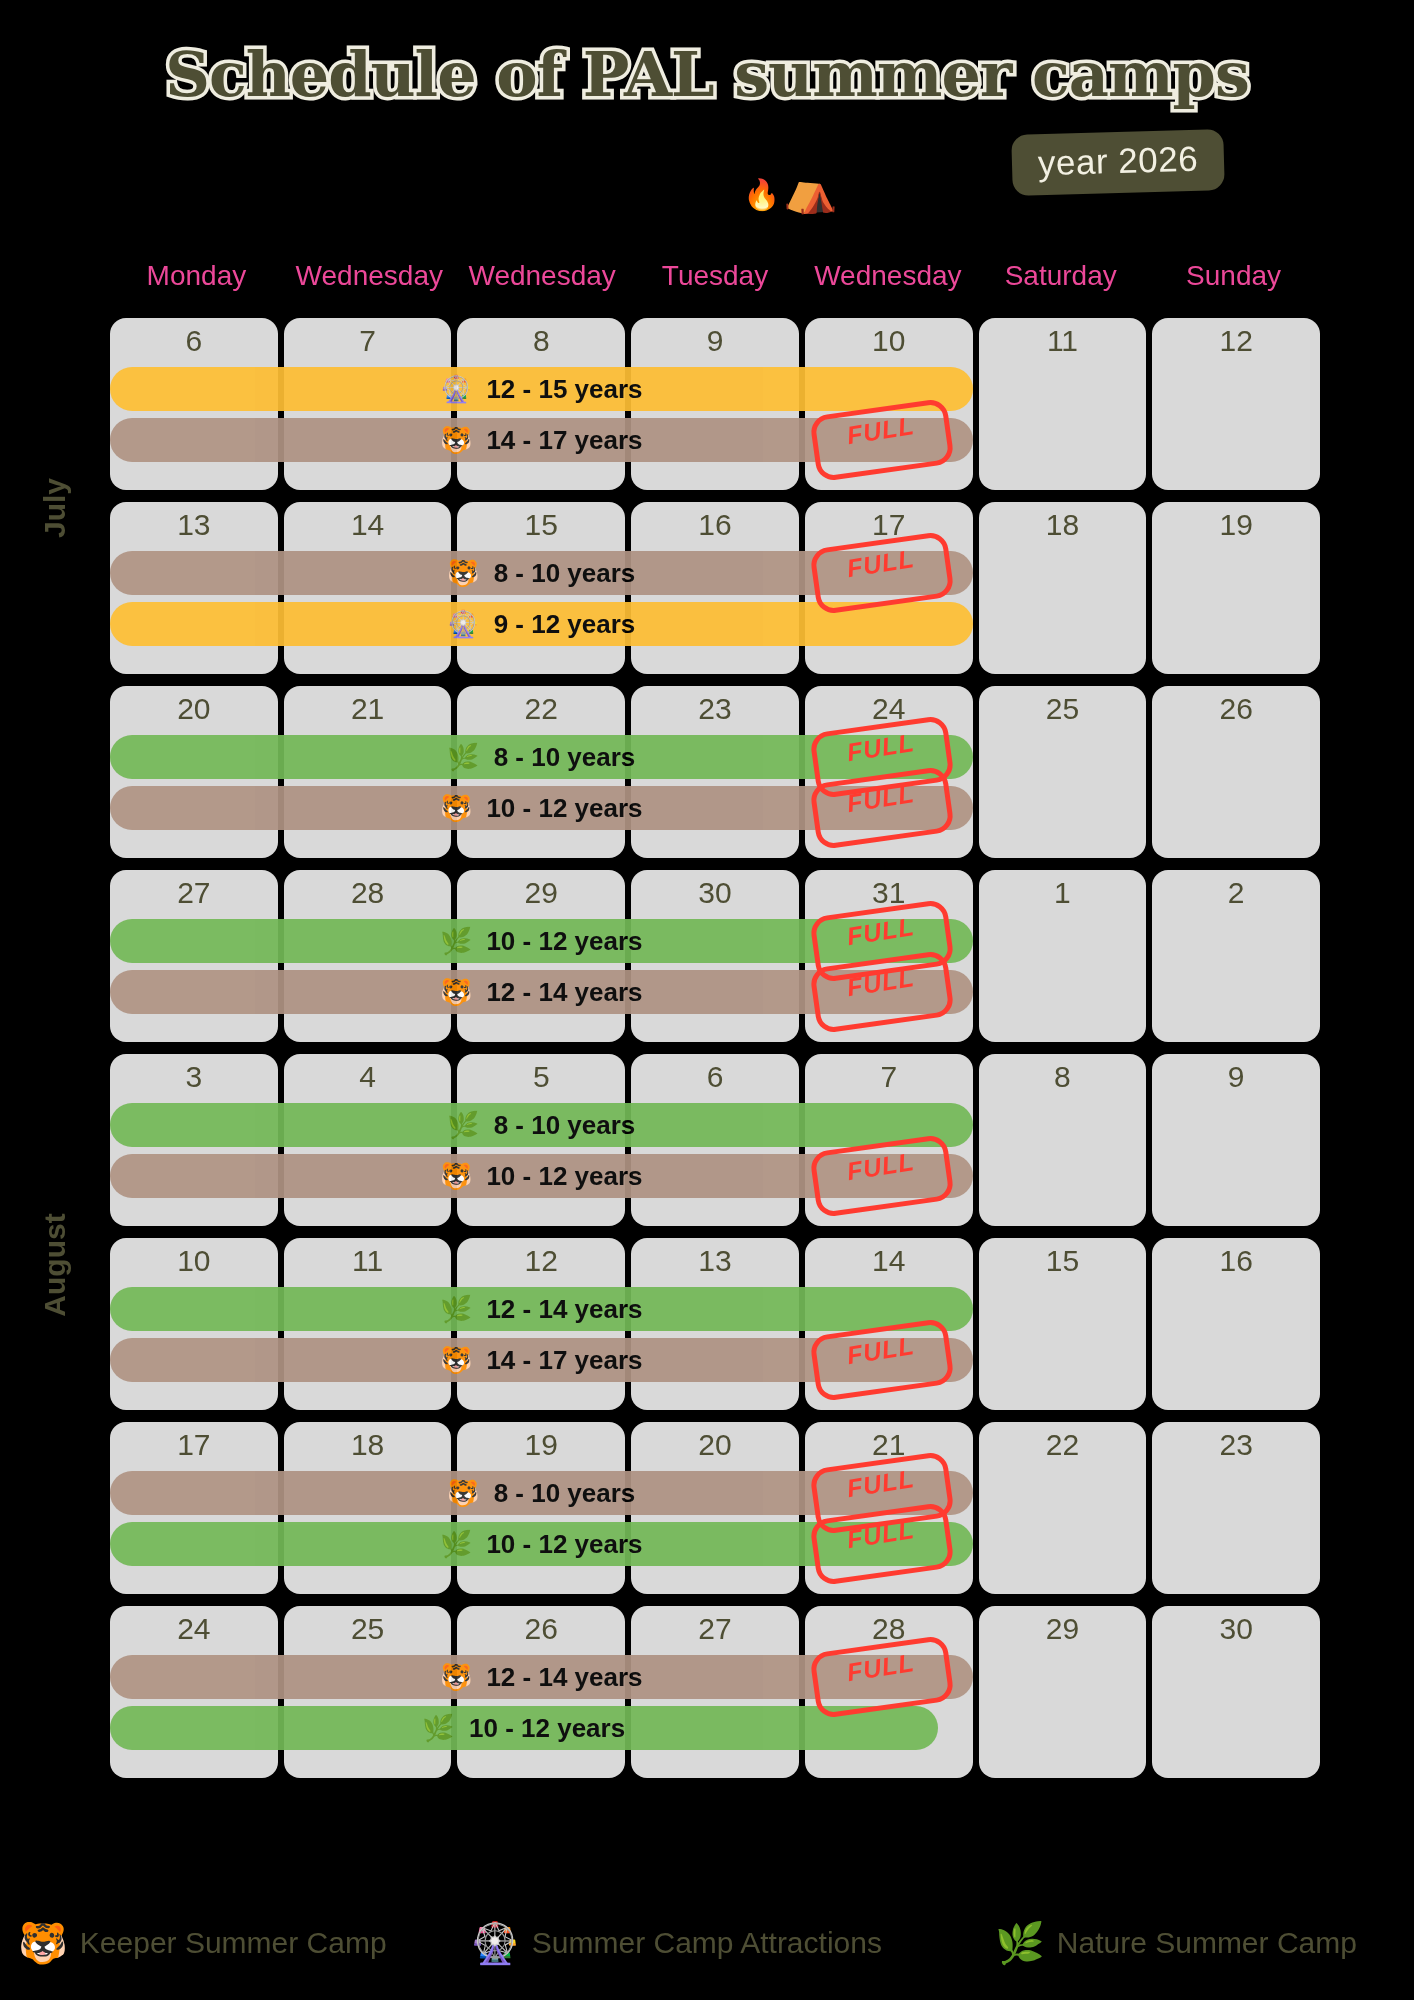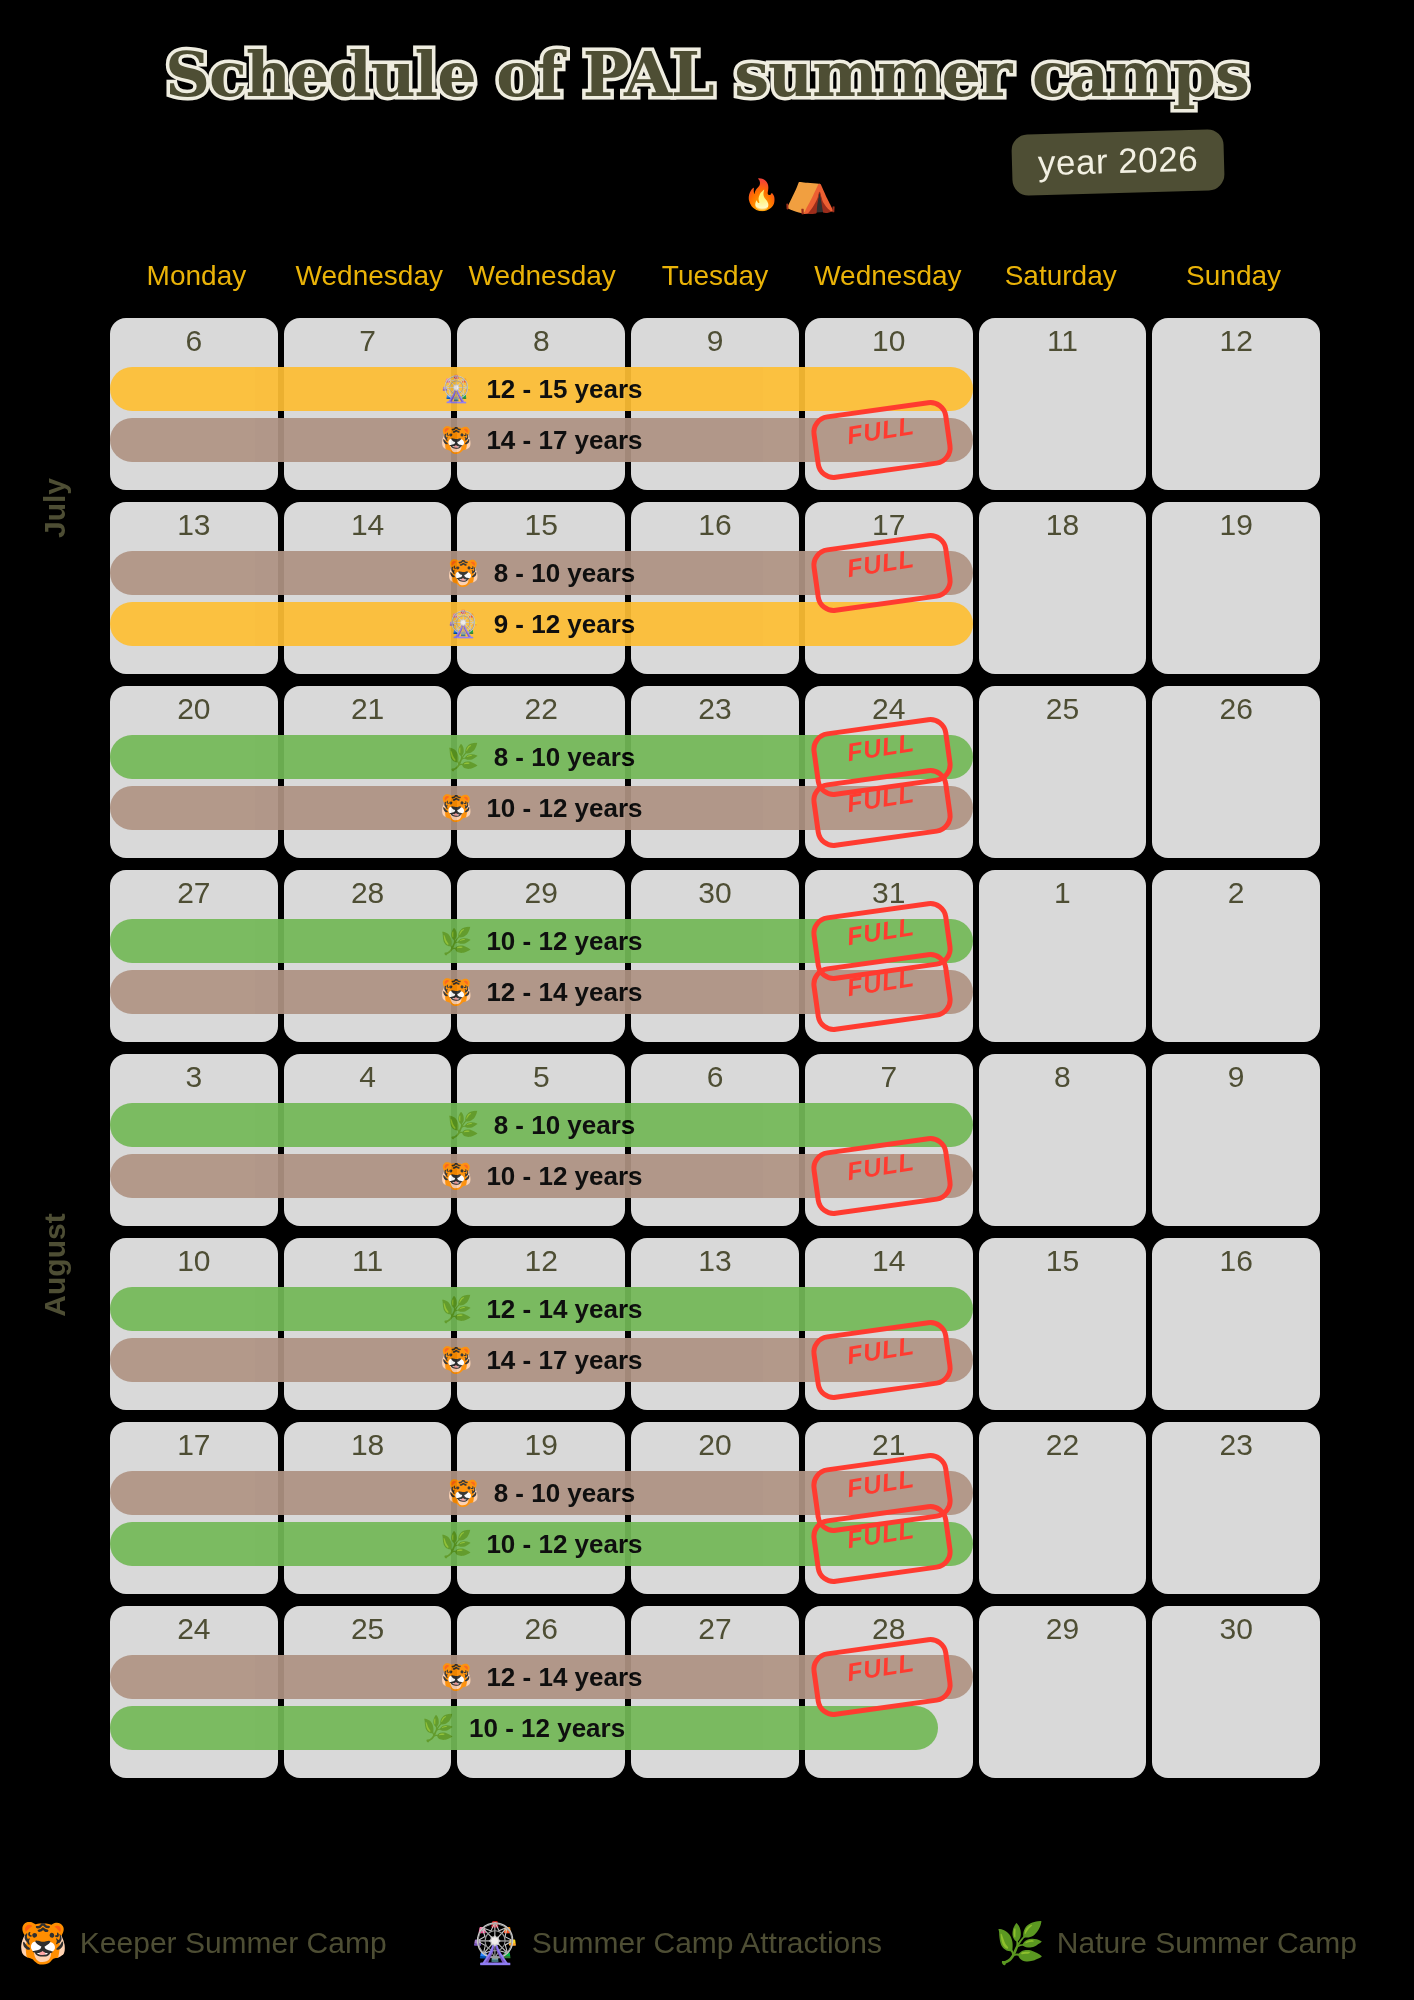--- a/index.html
+++ b/index.html
@@ -79,21 +79,21 @@
     left: 110px;
     top: 255px;
     width: 1210px;
     height: 42px;
     display: flex;
   }
   #weekdays .wd {
     flex: 1 1 0;
     text-align: center;
     font-size: 28px;
-    color: #eab308;
+    color: #ec4899;
     font-weight: 400;
     line-height: 42px;
   }
 
   
   .month-label {
     position: absolute;
     left: 0;
     width: 110px;
     text-align: center;

